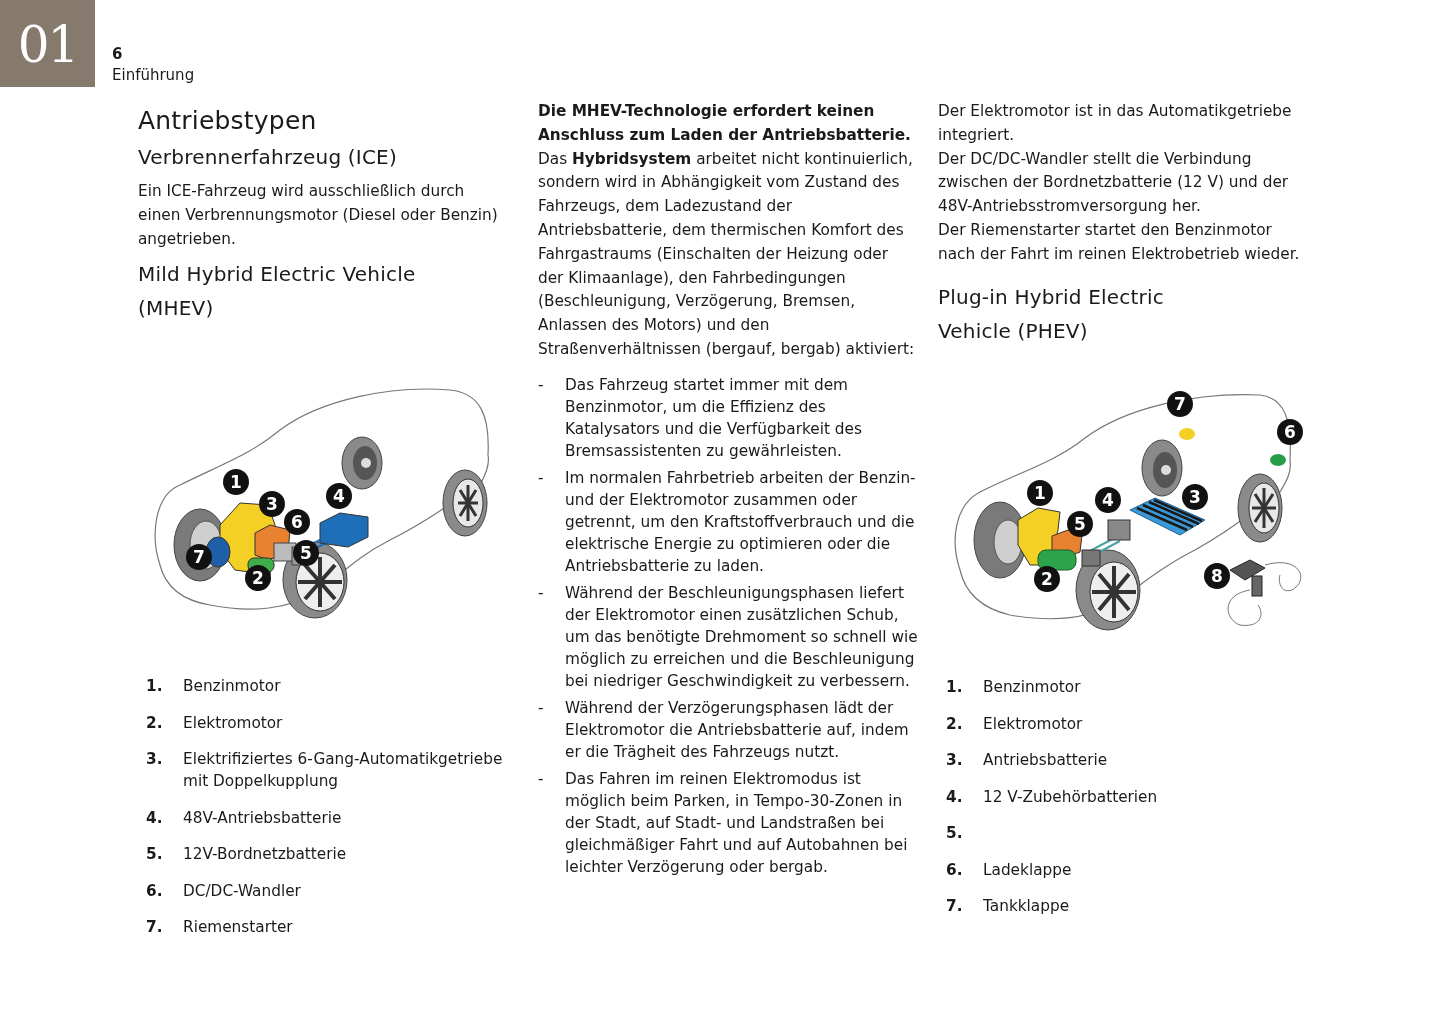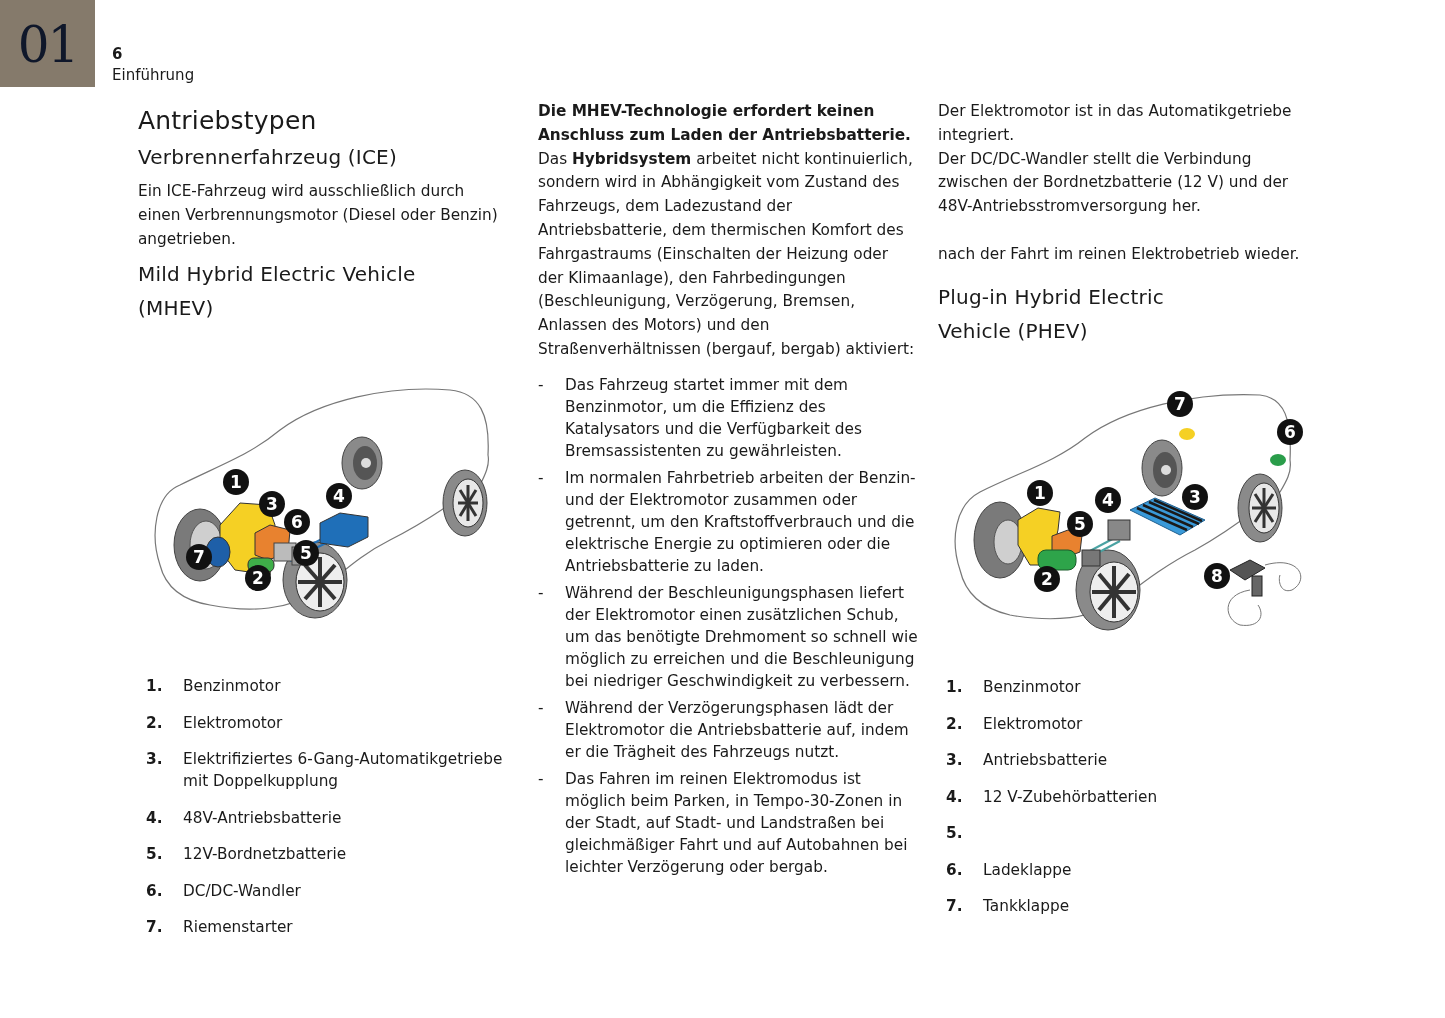--- a/index.html
+++ b/index.html
@@ -1,21 +1,21 @@
 <!DOCTYPE html>
 <html><head>
   <meta charset="utf-8">
   <style>
     * { box-sizing: border-box; margin: 0; padding: 0; }
     html, body { width: 1445px; height: 1018px; background: #ffffff; overflow: hidden; }
     body { position: relative; font-family: "DejaVu Sans", sans-serif; color: #1a1a1a; }
 
     .chapter-box {
       position: absolute; left: 0; top: 0; width: 95px; height: 87px;
-      background: #857a6b; color: #0f172a;
+      background: #857a6b; color: #ffffff;
       font-family: "DejaVu Serif", serif; font-size: 50px; font-weight: 300;
       display: flex; align-items: center; justify-content: center; letter-spacing: -2px;
       padding-top: 2px;
     }
     .page-num { position: absolute; left: 112px; top: 45px; font-size: 15px; font-weight: bold; }
     .section-label { position: absolute; left: 112px; top: 66px; font-size: 15px; }
 
     .col { position: absolute; top: 100px; }
     .col-left { left: 138px; width: 380px; }
     .col-mid { left: 538px; width: 380px; }
@@ -189,21 +189,21 @@
   </ul>
 </div>
 
 <div class="col col-right">
   <p class="body">
     <span>Der Elektromotor ist in das Automatikgetriebe</span><br>
     <span>integriert.</span><br>
     <span>Der DC/DC-Wandler stellt die Verbindung</span><br>
     <span>zwischen der Bordnetzbatterie (12 V) und der</span><br>
     <span>48V-Antriebsstromversorgung her.</span><br>
-    <br>
+    <span>Der Riemenstarter startet den Benzinmotor</span><br>
     <span>nach der Fahrt im reinen Elektrobetrieb wieder.</span>
   </p>
   <h2 class="subtitle phev">
     <span>Plug-in Hybrid Electric</span><br>
     <span>Vehicle (PHEV)</span>
   </h2>
 </div>
 
 <div class="illustration ill-phev">
   <svg width="380" height="255" viewBox="0 0 380 255">

